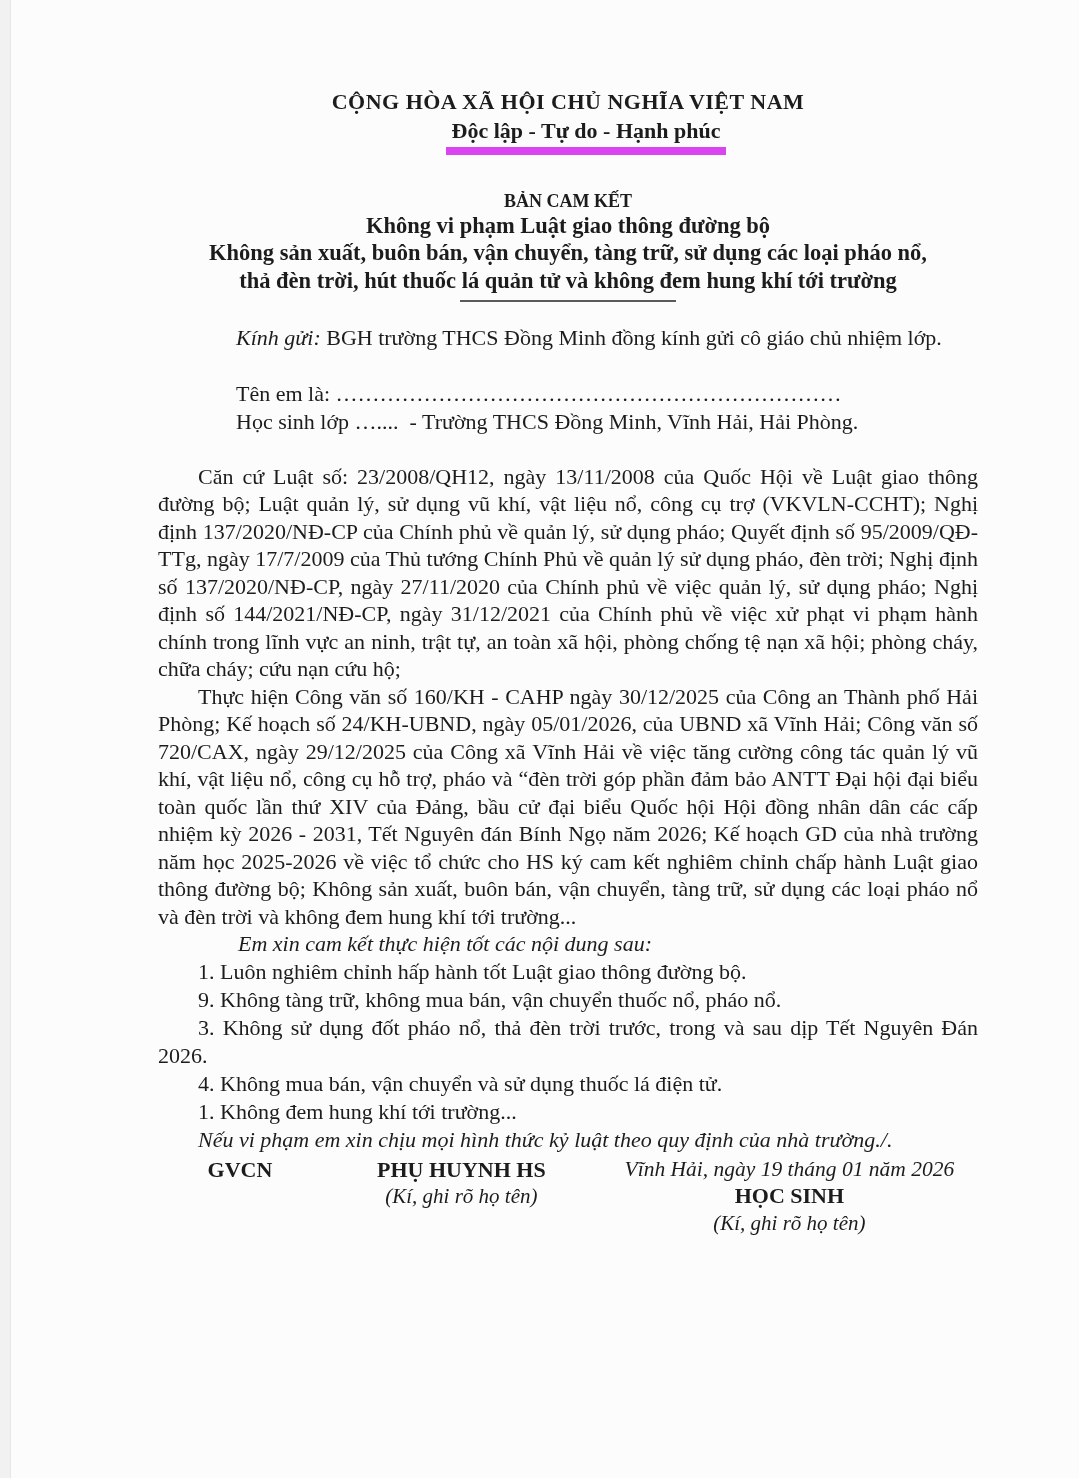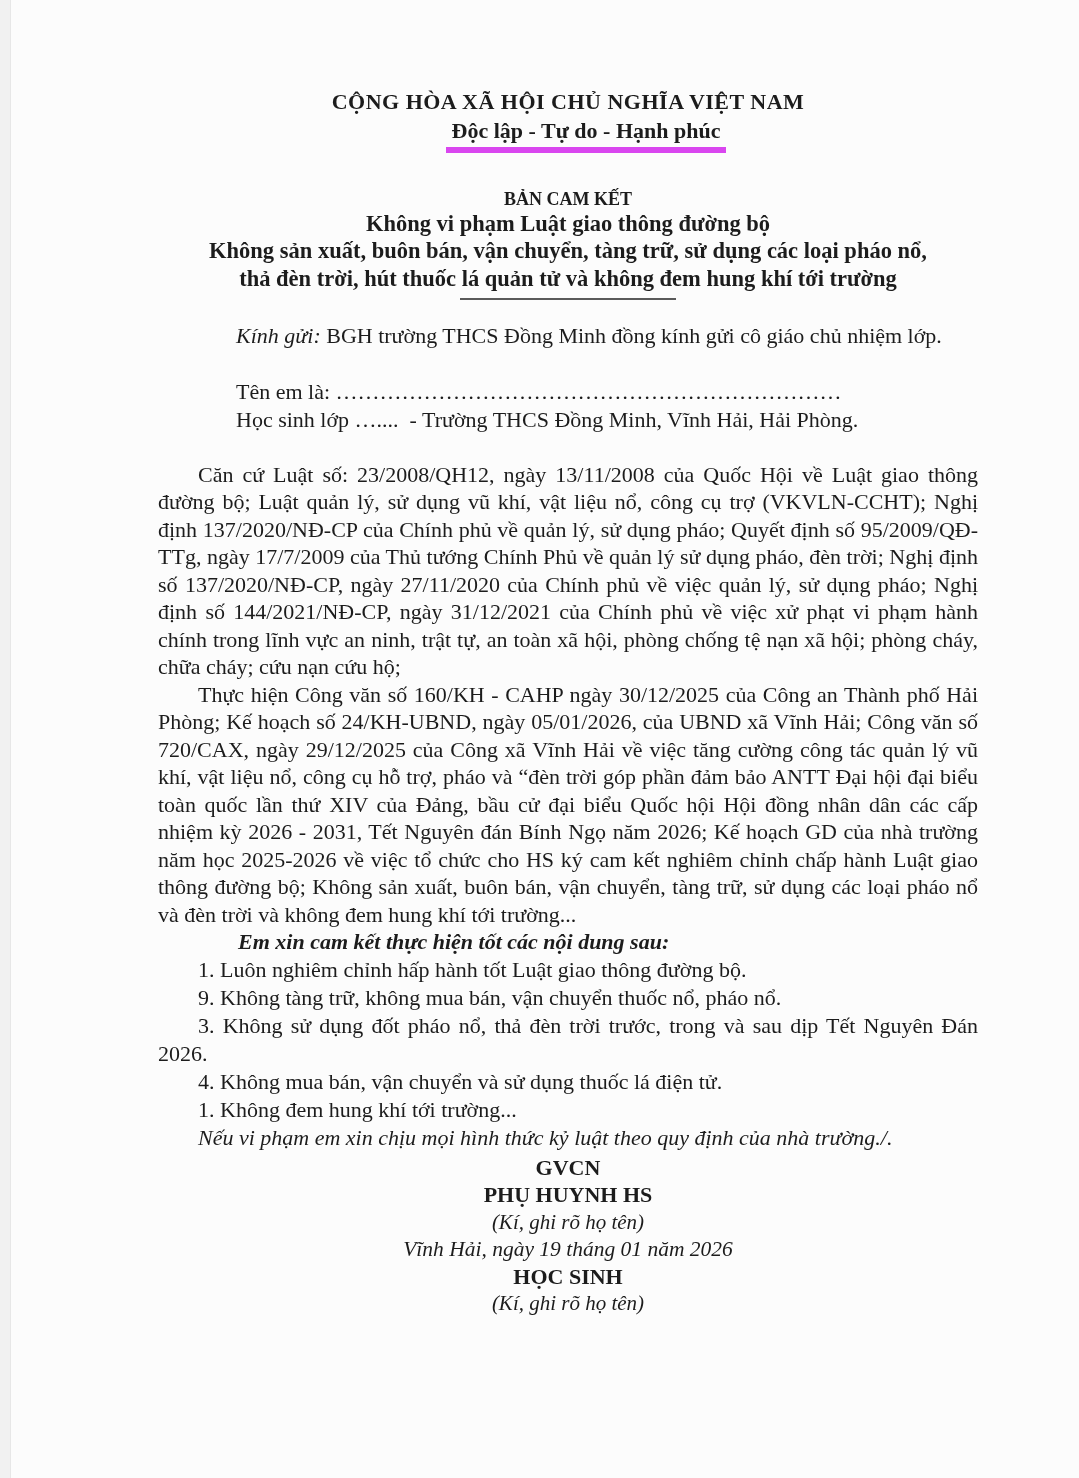--- a/index.html
+++ b/index.html
@@ -26,21 +26,21 @@
   .center{text-align:center;}
   .italic{font-style:italic;}
 
   .nat-line1{
     font-size:22px;font-weight:bold;letter-spacing:.5px;line-height:1.25;
   }
   .nat-line2{
     font-size:22px;font-weight:bold;line-height:1.2;margin-top:2px;
   }
   .nat-line2 .underlined{
-    display:inline-block;border-bottom:6px solid #d946ef;padding:0 6px 3px 6px;margin-left:36px;
+    display:inline-block;border-bottom:8px solid #d946ef;padding:0 6px 3px 6px;margin-left:36px;
   }
   .doc-title{
     font-size:18px;font-weight:bold;margin-top:36px;line-height:1.15;
   }
   .doc-sub{
     font-size:22.5px;font-weight:bold;line-height:1.24;
   }
   .title-rule{
     width:216px;height:2px;background:#5a5a5a;margin:5px auto 0 auto;
   }
@@ -59,32 +59,32 @@
 
   .body-text{
     margin-top:26px;
     font-size:22px;line-height:1.25;
     text-align:justify;
   }
   .body-text p{
     margin:0;text-indent:40px;
   }
   .commit-heading{
-    font-size:22px;font-weight:bold;font-style:italic;
+    font-size:22px;font-weight:normal;font-style:italic;
     padding-left:80px;line-height:1.25;
   }
   .commit-item{
     margin:0;font-size:22px;line-height:1.27;text-align:justify;text-indent:75px;
   }
   .closing-line{
     font-size:22px;font-style:italic;line-height:1.27;text-indent:75px;margin:0;
   }
 
   .signatures{
-    display:flex;margin-top:2px;flex-direction:column;
+    display:flex;margin-top:2px;
   }
   .sig-col1{flex:0 0 20%;text-align:center;}
   .sig-col2{flex:0 0 34%;text-align:center;}
   .sig-col3{flex:1;text-align:center;}
   .sig-title{font-size:22px;font-weight:bold;line-height:1.25;}
   .sig-note{font-size:21px;font-style:italic;line-height:1.3;}
   .sig-date{font-size:21.5px;font-style:italic;line-height:1.25;}
 </style>
 </head>
 <body>

